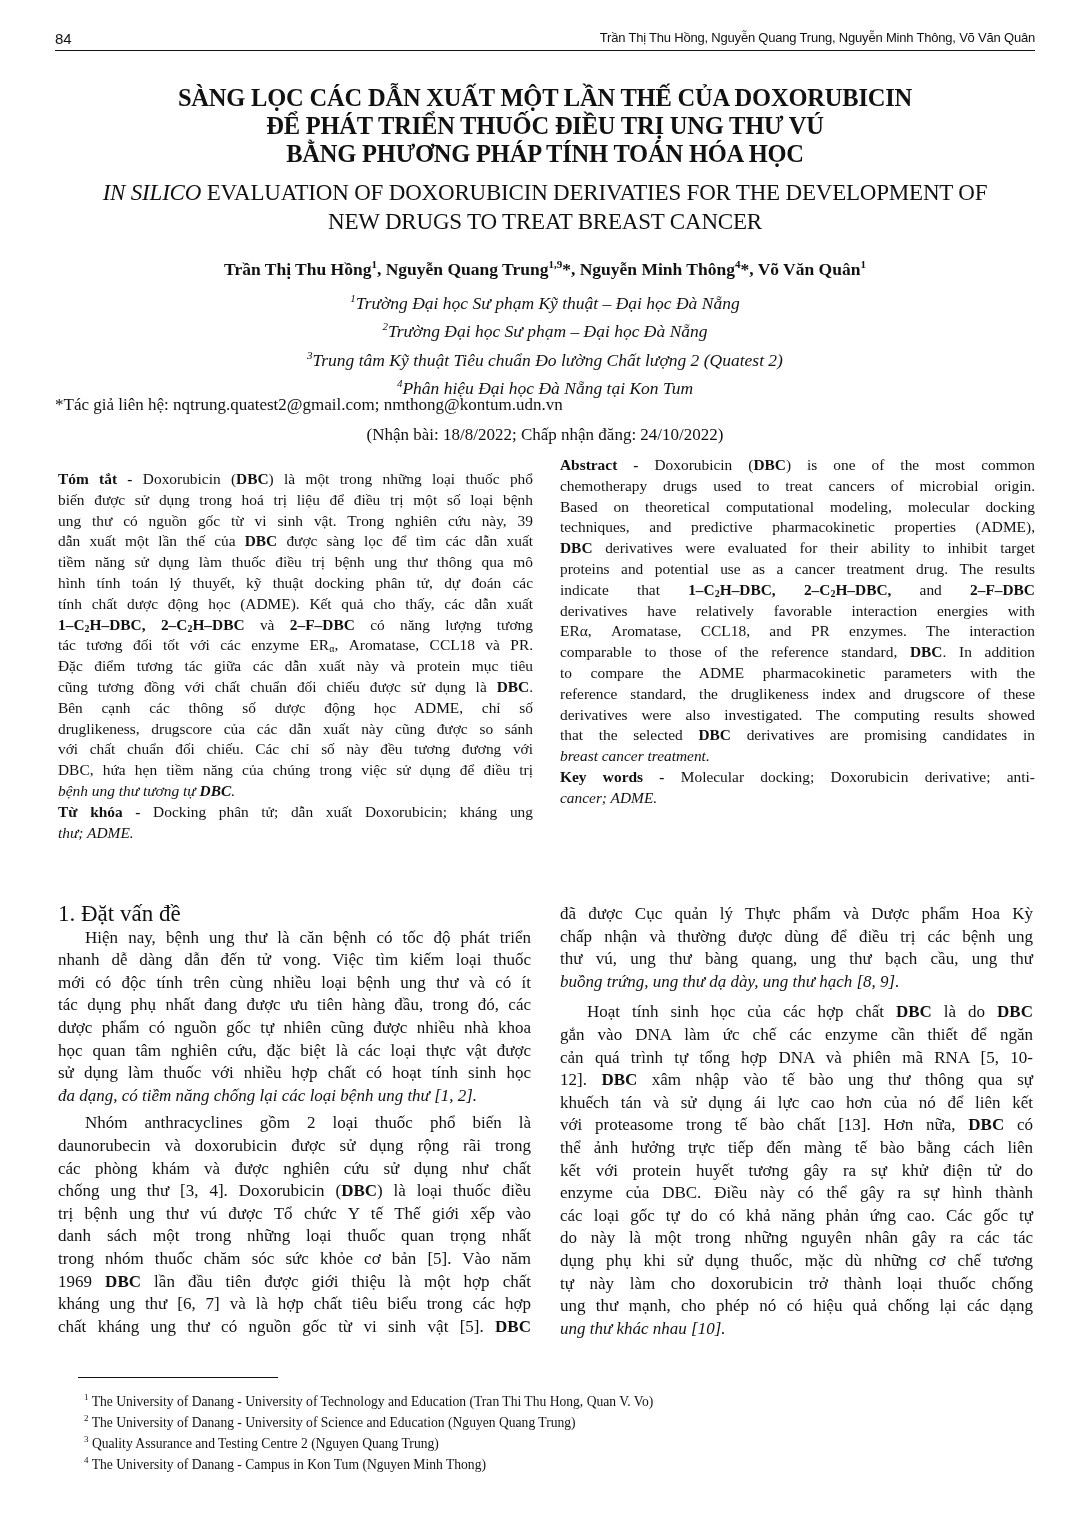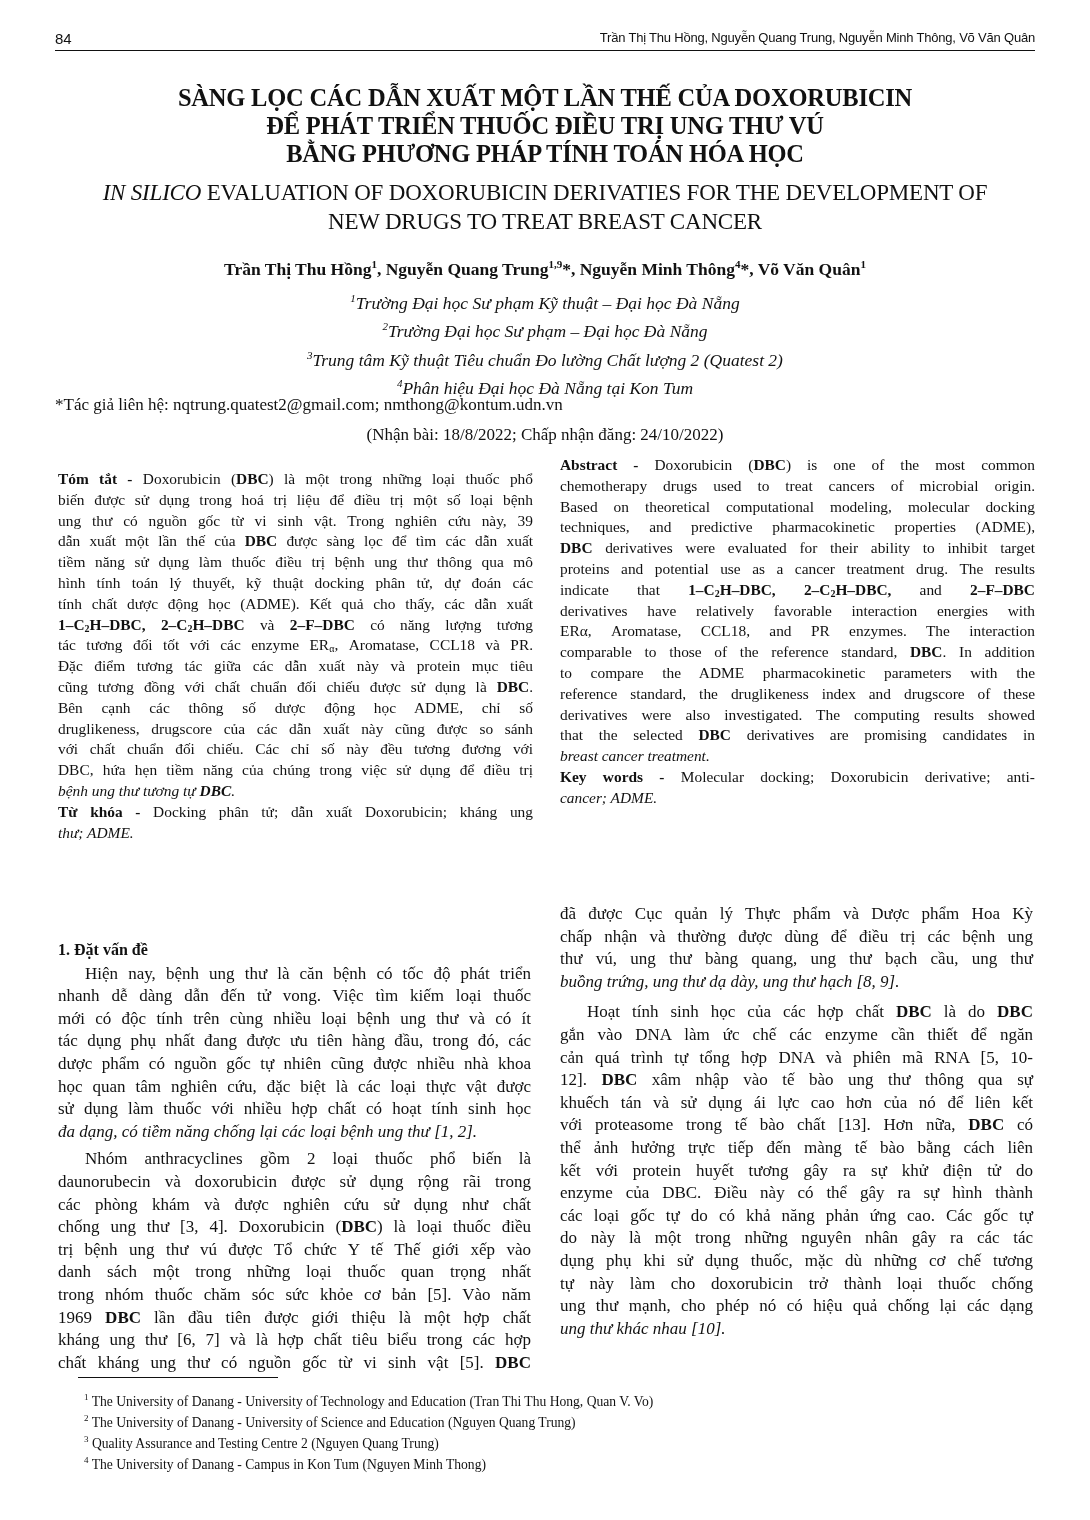--- a/index.html
+++ b/index.html
@@ -28,21 +28,21 @@
   .abs-left { top:469px; }
   .abs-right { top:455px; }
   .line { display:block; white-space:nowrap; text-align:justify; text-align-last:justify; }
   .line.last { text-align-last:left;font-style:italic; }
   .kw { margin-top:0; }
 
   .body-col { position:absolute; width:473px; font-size:17px; line-height:22.6px; }
   .body-left { left:58px; top:903px; }
   .body-right { left:560px; top:903px; }
   .body-col .line { }
-  .h1 { font-weight:bold; font-size:16px; margin-bottom:1px;margin-top:36px; }
+  .h1 { font-weight:normal; font-size:23px; margin-bottom:1px; }
   .indent { padding-left:27px; }
   .para-gap { margin-top:8px; }
 
   .fn-rule { position:absolute; left:78px; top:1377px; width:200px; border-top:1.2px solid #111; }
   .footnotes { position:absolute; left:84px; top:1389px; font-size:13.6px; line-height:17.5px; }
   .footnotes sup { font-size:9px; }
   b { font-weight:bold; }
   sub { font-size:10px; vertical-align:-2px; line-height:0; }
 </style>
 </head>

